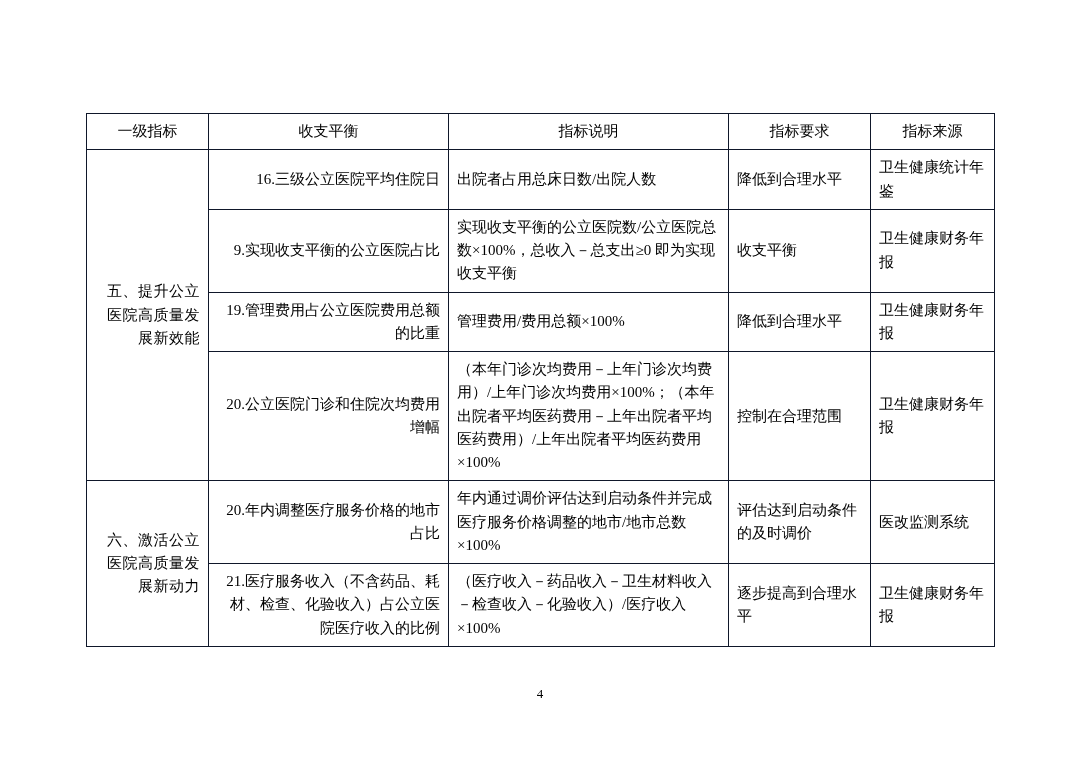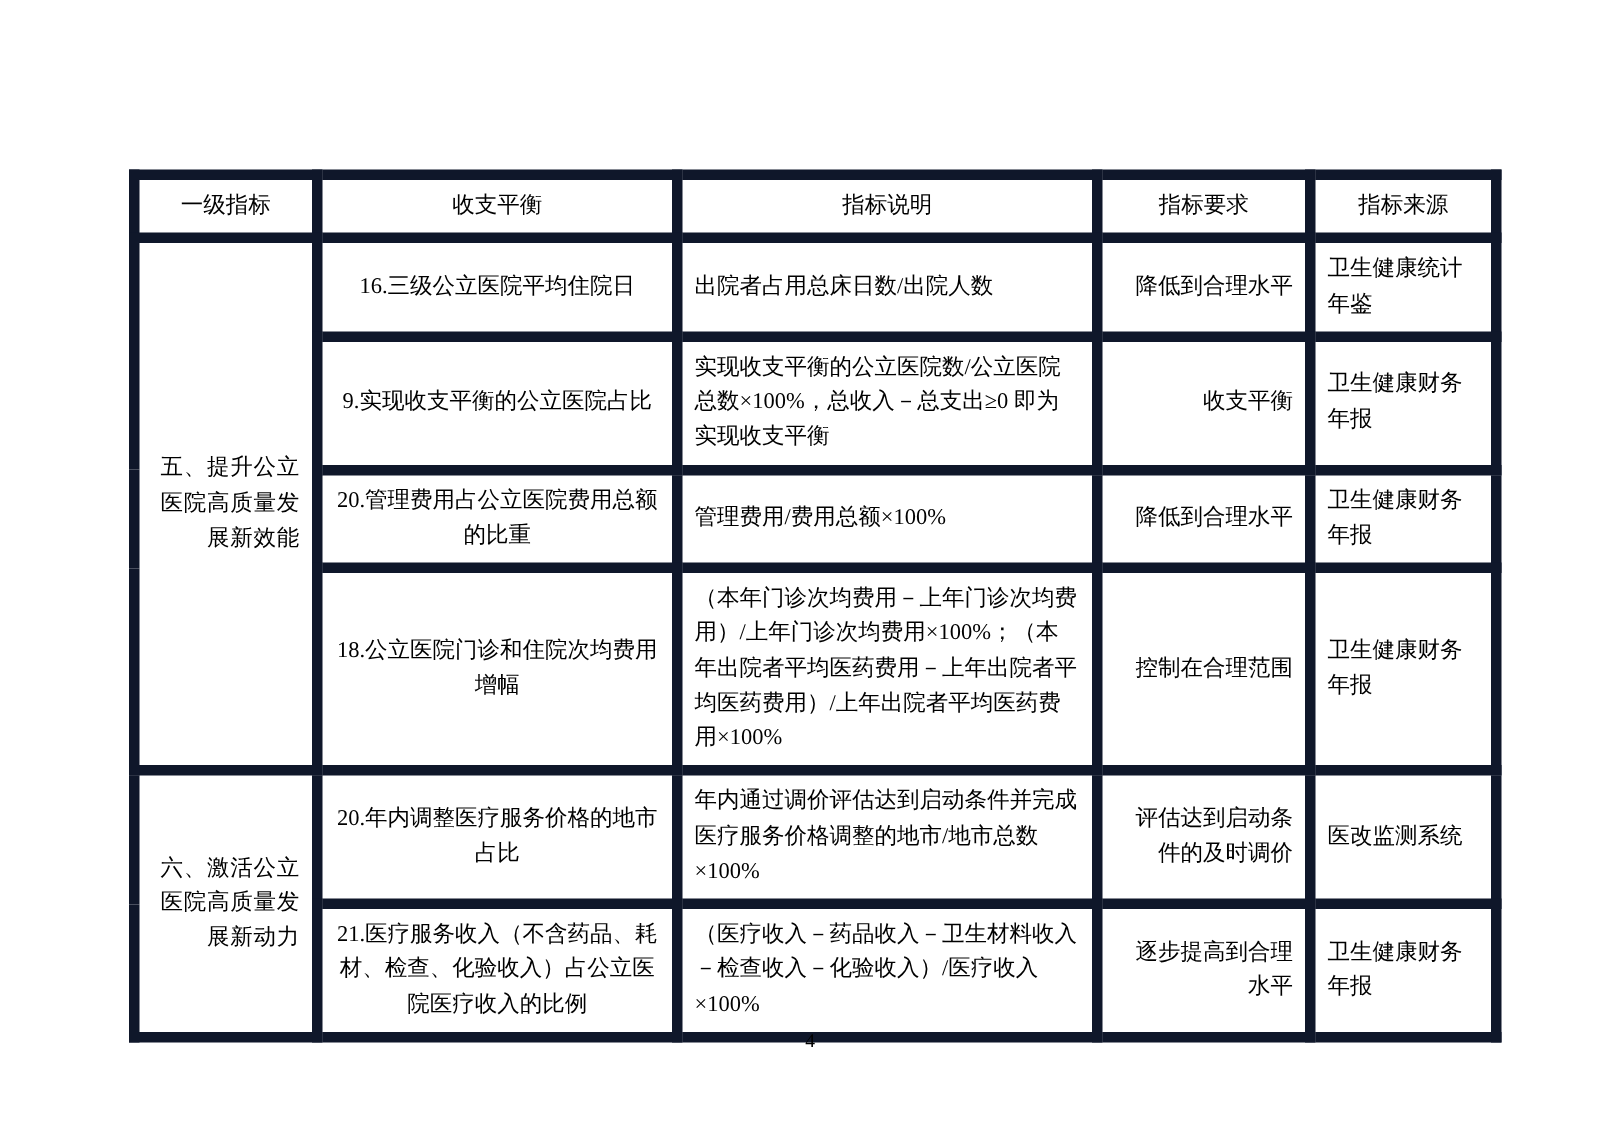--- a/index.html
+++ b/index.html
@@ -28,21 +28,21 @@
     top: 113px;
     width: 908px;
   }
   table.indicator-table {
     border-collapse: collapse;
     width: 908px;
     table-layout: fixed;
   }
   table.indicator-table td,
   table.indicator-table th {
-    border: 7px solid #0f172a;
+    border: 1px solid #0f172a;
     padding: 6px 8px;
     vertical-align: middle;
     font-size: 15px;
     line-height: 1.55;
     font-weight: normal;
     margin-left: 20px;
   }
   col.c1 { width: 122px; }
   col.c2 { width: 240px; }
   col.c3 { width: 280px; }
@@ -56,29 +56,29 @@
     padding-bottom: 9px;
   }
   .cat-cell {
     text-align: right;
     letter-spacing: 0.5px;
     line-height: 1.75;
     padding-left: 12px;
     padding-right: 12px;
   }
   .name-cell {
-    text-align: center;
+    text-align: right;
     line-height: 1.65;
   }
   .desc-cell {
     text-align: left;
     line-height: 1.7;
   }
   .req-cell {
-    text-align: right;
+    text-align: left;
     line-height: 1.65;
   }
   .src-cell {
     text-align: left;
     line-height: 1.65;
   }
   .page-number {
     position: absolute;
     left: 0;
     top: 686px;
@@ -121,27 +121,27 @@
           <td class="req-cell">降低到合理水平</td>
           <td class="src-cell">卫生健康统计年鉴</td>
         </tr>
         <tr>
           <td class="name-cell">9.实现收支平衡的公立医院占比</td>
           <td class="desc-cell">实现收支平衡的公立医院数/公立医院总数×100%，总收入－总支出≥0 即为实现收支平衡</td>
           <td class="req-cell">收支平衡</td>
           <td class="src-cell">卫生健康财务年报</td>
         </tr>
         <tr>
-          <td class="name-cell">20.管理费用占公立医院费用总额的比重</td>
+          <td class="name-cell">19.管理费用占公立医院费用总额的比重</td>
           <td class="desc-cell">管理费用/费用总额×100%</td>
           <td class="req-cell">降低到合理水平</td>
           <td class="src-cell">卫生健康财务年报</td>
         </tr>
         <tr>
-          <td class="name-cell">18.公立医院门诊和住院次均费用增幅</td>
+          <td class="name-cell">20.公立医院门诊和住院次均费用增幅</td>
           <td class="desc-cell indent-desc">（本年门诊次均费用－上年门诊次均费用）/上年门诊次均费用×100%；（本年出院者平均医药费用－上年出院者平均医药费用）/上年出院者平均医药费用×100%</td>
           <td class="req-cell">控制在合理范围</td>
           <td class="src-cell">卫生健康财务年报</td>
         </tr>
         <tr>
           <td class="cat-cell" rowspan="2">六、激活公立医院高质量发展新动力</td>
           <td class="name-cell">20.年内调整医疗服务价格的地市占比</td>
           <td class="desc-cell">年内通过调价评估达到启动条件并完成医疗服务价格调整的地市/地市总数×100%</td>
           <td class="req-cell">评估达到启动条件的及时调价</td>
           <td class="src-cell">医改监测系统</td>

